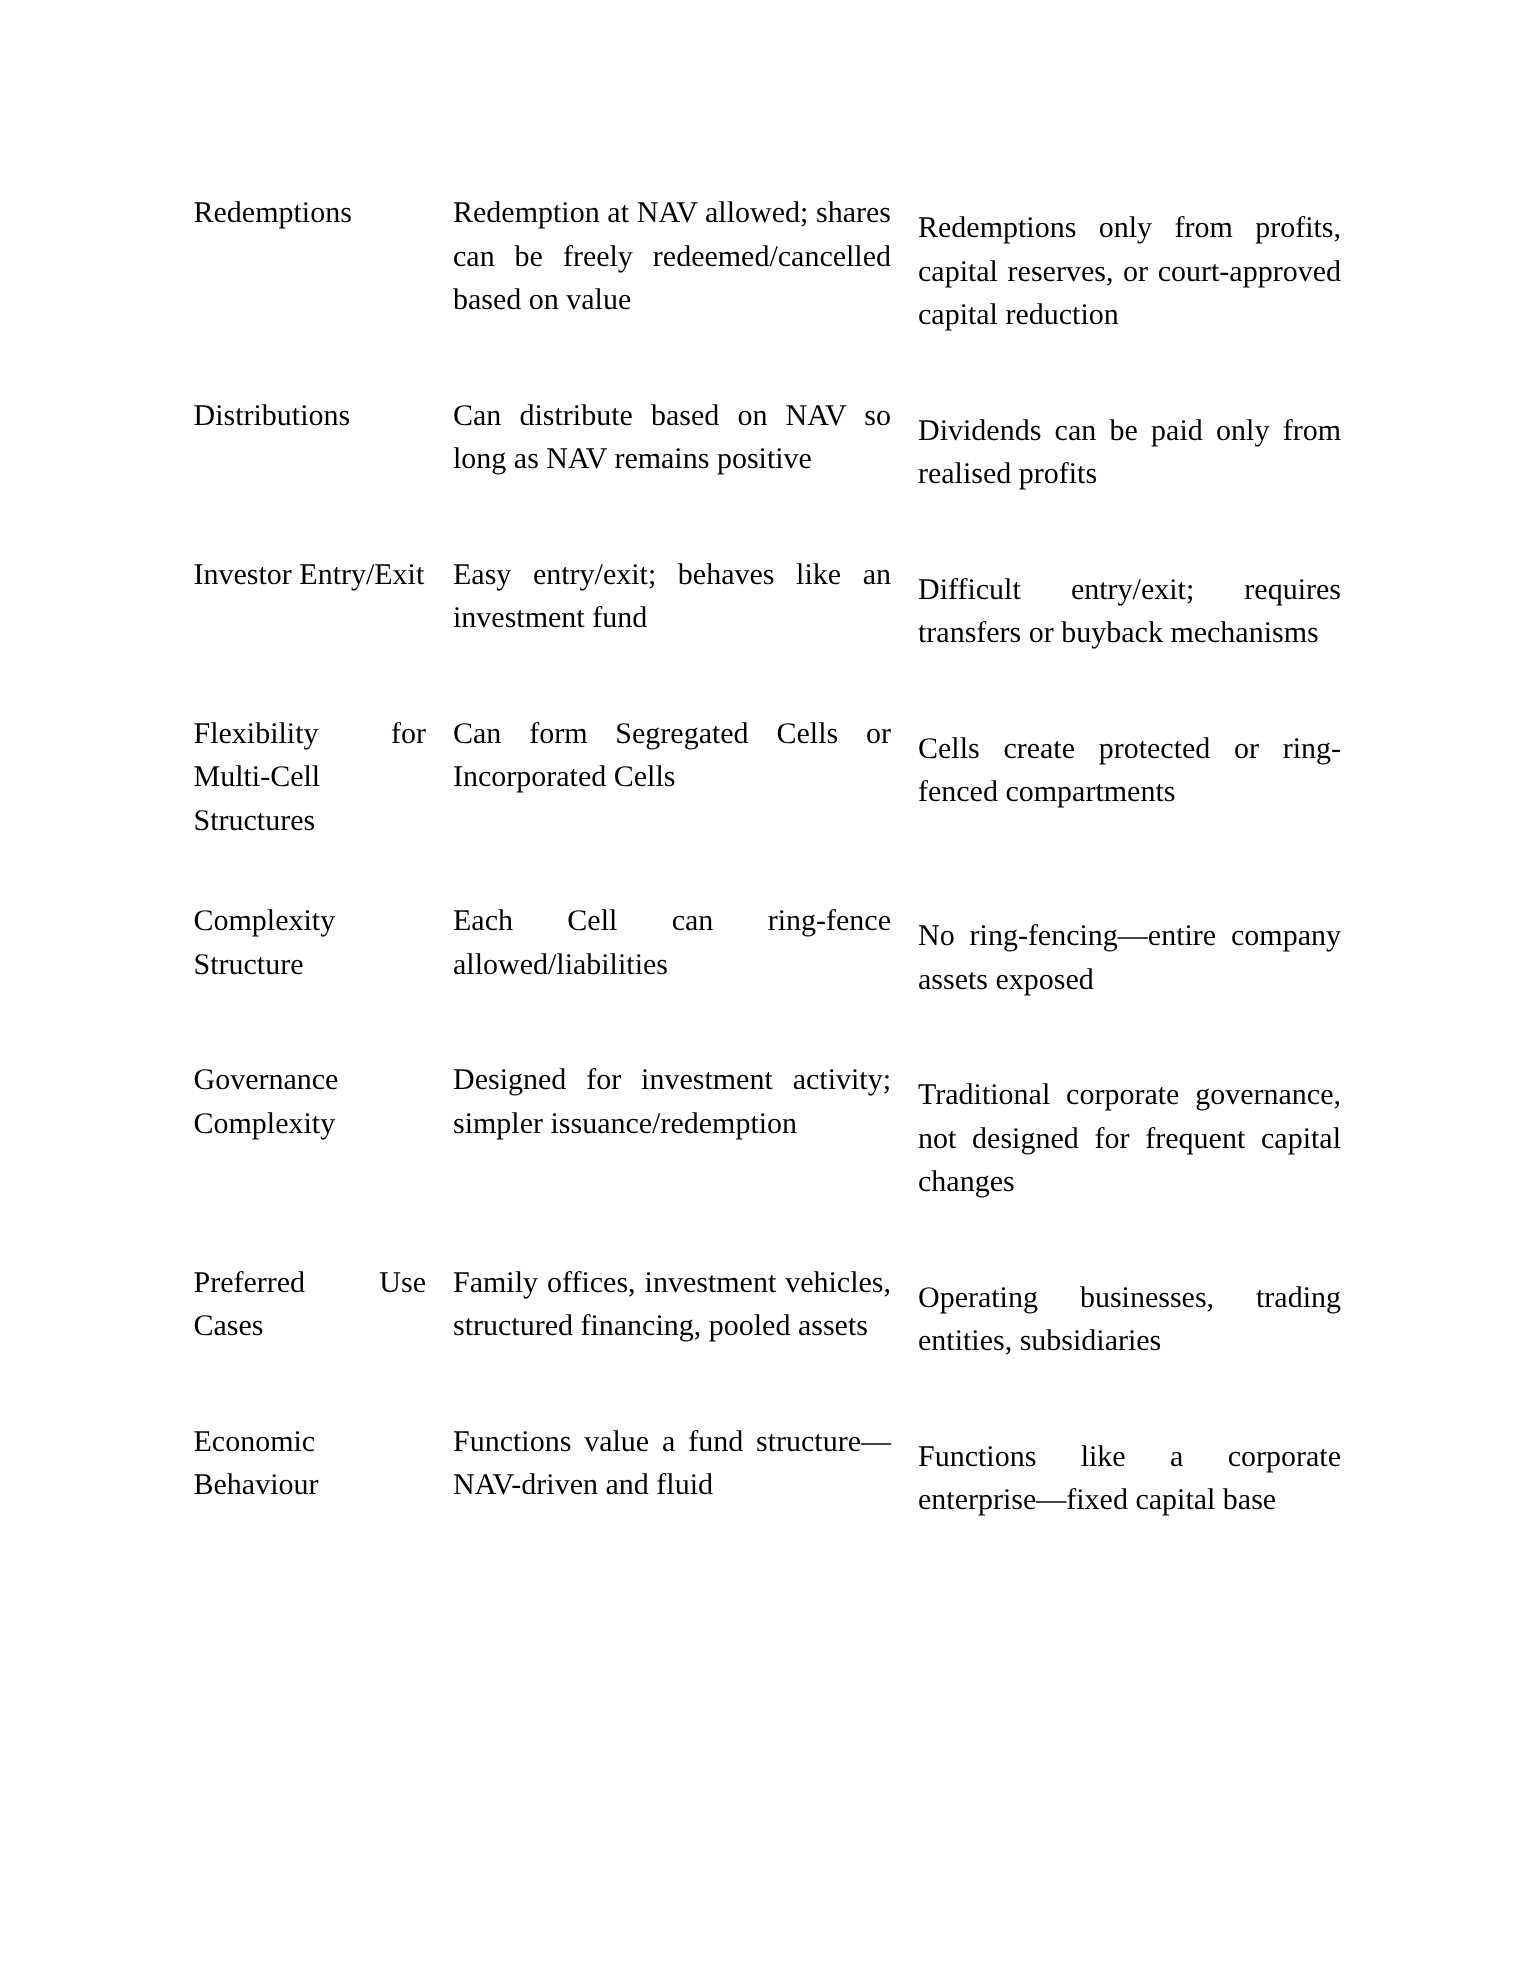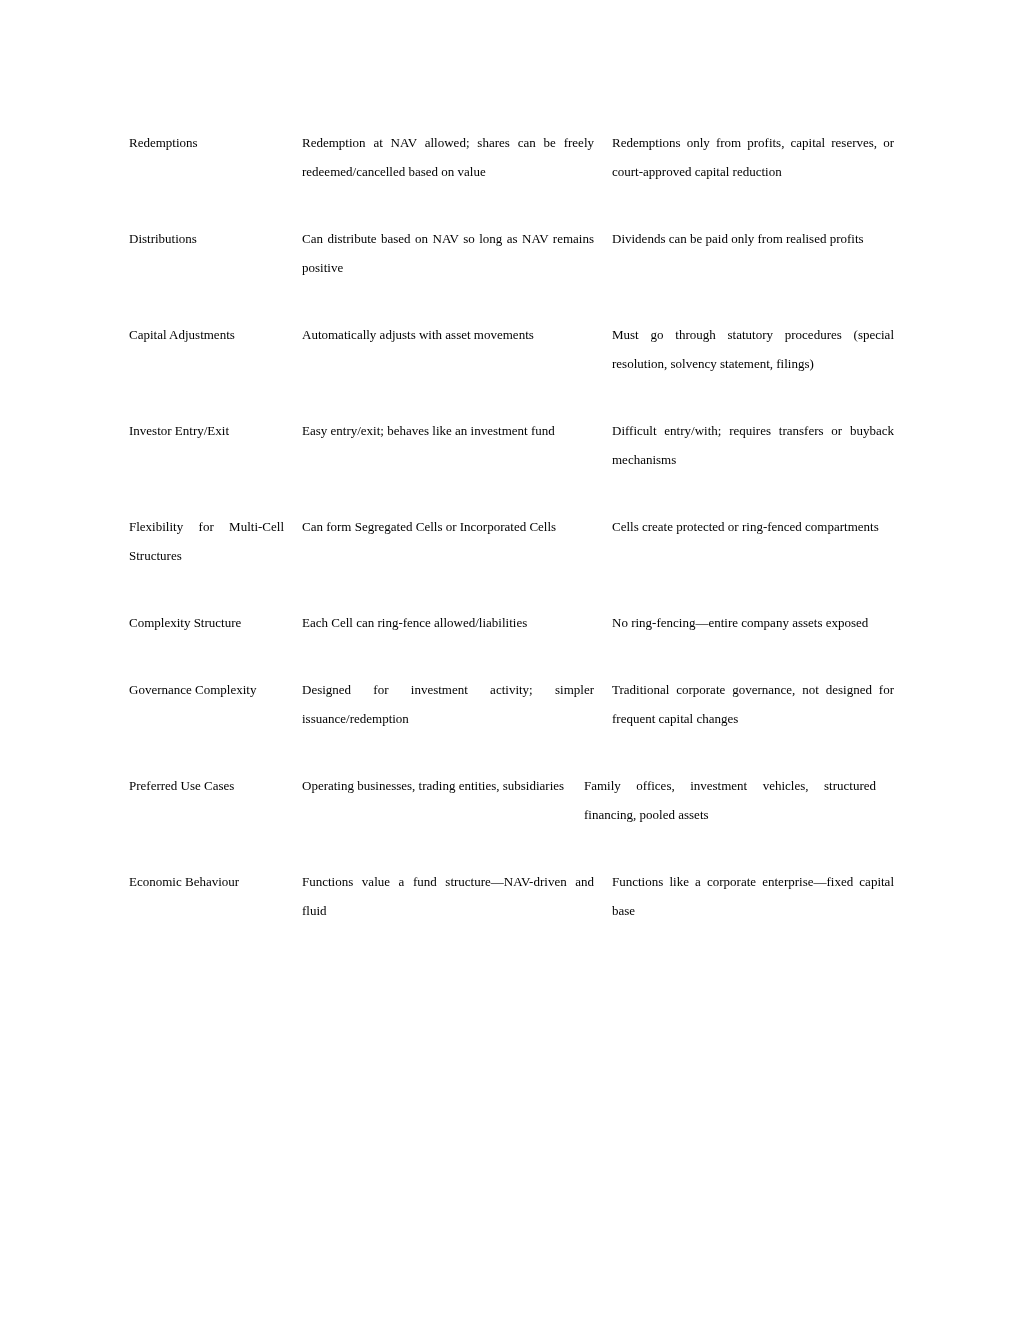--- a/index.html
+++ b/index.html
@@ -1,65 +1,60 @@
 <!DOCTYPE html>
 <html><head>
 <meta charset="utf-8">
 <style>
   html, body { margin: 0; padding: 0; background: #ffffff; }
   body { width: 1024px; height: 1325px; position: relative; font-family: "Liberation Serif", "DejaVu Serif", serif; color: #000; }
   .table { position: absolute; left: 129px; top: 128px; width: 765px; }
   .row { display: flex; margin-bottom: 38px; }
-  .cell { font-size: 13px; line-height: 29px; text-align: justify; text-align-last: left; }
+  .cell { font-size: 20px; line-height: 29px; text-align: justify; text-align-last: left; }
   .c1 { width: 155px; margin-right: 18px; }
   .c2 { width: 292px; margin-right: 18px; }
-  .c3 { width: 282px; }
+  .c3 { width: 282px; margin-top: 10px; }
 </style>
 </head>
 <body>
 
 <div class="table">
   <div class="row">
     <div class="cell c1">Redemptions</div>
     <div class="cell c2">Redemption at NAV allowed; shares can be freely redeemed/cancelled based on value</div>
     <div class="cell c3">Redemptions only from profits, capital reserves, or court-approved capital reduction</div>
   </div>
   <div class="row">
     <div class="cell c1">Distributions</div>
     <div class="cell c2">Can distribute based on NAV so long as NAV remains positive</div>
     <div class="cell c3">Dividends can be paid only from realised profits</div>
   </div>
   <div class="row">
-    <div class="cell c1">Capital Adjustments</div>
-    <div class="cell c2">Automatically adjusts with asset movements</div>
-    <div class="cell c3">Must go through statutory procedures (special resolution, solvency statement, filings)</div>
-  </div>
-  <div class="row">
     <div class="cell c1">Investor Entry/Exit</div>
     <div class="cell c2">Easy entry/exit; behaves like an investment fund</div>
-    <div class="cell c3">Difficult entry/with; requires transfers or buyback mechanisms</div>
+    <div class="cell c3">Difficult entry/exit; requires transfers or buyback mechanisms</div>
   </div>
   <div class="row">
     <div class="cell c1">Flexibility for Multi-Cell Structures</div>
     <div class="cell c2">Can form Segregated Cells or Incorporated Cells</div>
     <div class="cell c3">Cells create protected or ring-fenced compartments</div>
   </div>
   <div class="row">
     <div class="cell c1">Complexity Structure</div>
     <div class="cell c2">Each Cell can ring-fence allowed/liabilities</div>
     <div class="cell c3">No ring-fencing—entire company assets exposed</div>
   </div>
   <div class="row">
     <div class="cell c1">Governance Complexity</div>
     <div class="cell c2">Designed for investment activity; simpler issuance/redemption</div>
     <div class="cell c3">Traditional corporate governance, not designed for frequent capital changes</div>
   </div>
   <div class="row">
     <div class="cell c1">Preferred Use Cases</div>
+    <div class="cell c2">Family offices, investment vehicles, structured financing, pooled assets</div>
     <div class="cell c3">Operating businesses, trading entities, subsidiaries</div>
-    <div class="cell c2">Family offices, investment vehicles, structured financing, pooled assets</div>
   </div>
   <div class="row">
     <div class="cell c1">Economic Behaviour</div>
     <div class="cell c2">Functions value a fund structure—NAV-driven and fluid</div>
     <div class="cell c3">Functions like a corporate enterprise—fixed capital base</div>
   </div>
 </div>
 
 </body></html>

